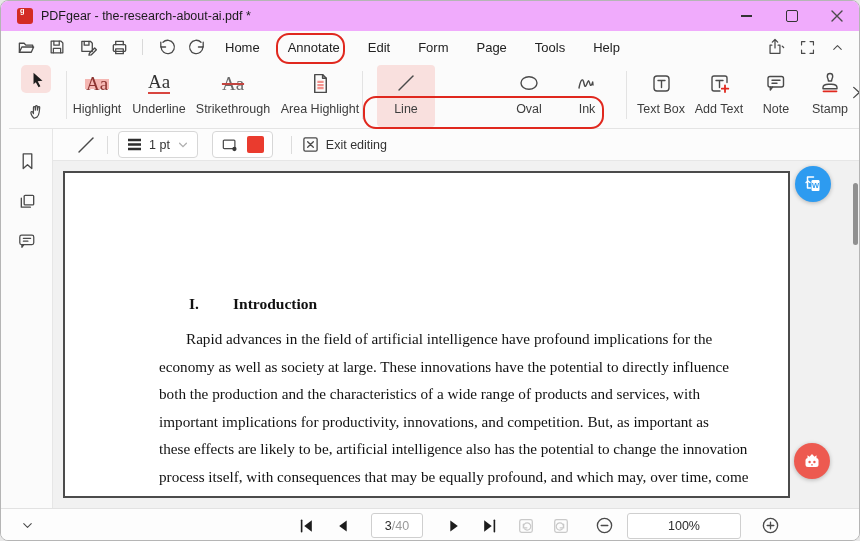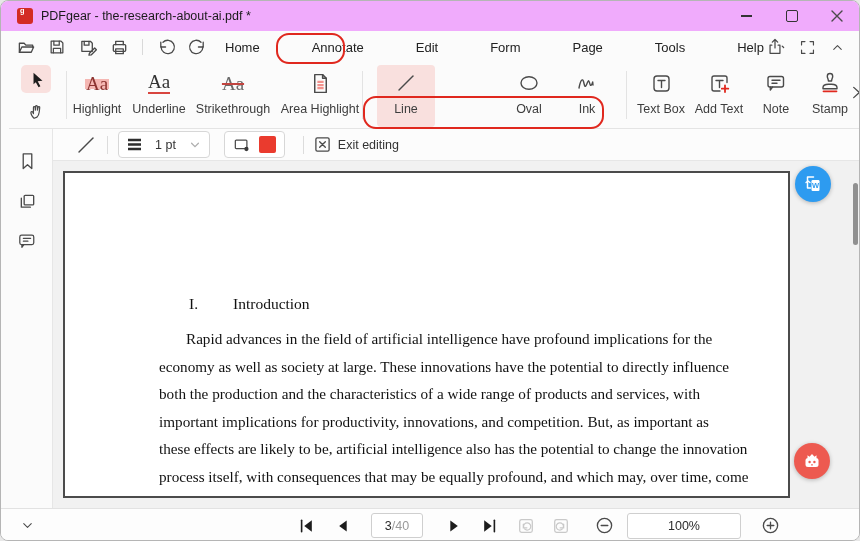--- a/index.html
+++ b/index.html
@@ -19,21 +19,21 @@
   .wbtns{position:absolute;right:0;top:0;height:30px;display:flex;}
   .wbtn{width:45px;height:30px;display:flex;align-items:center;justify-content:center;color:#333;font-size:13px;}
   .wbtn .mini{width:11px;height:1.4px;background:#333;}
   .wbtn .maxi{width:10px;height:10px;border:1.3px solid #333;border-radius:2px;}
 
   
   .menubar{position:absolute;left:0;top:30px;width:100%;height:32px;display:flex;align-items:center;background:#fbfbfb;}
   .qa{display:flex;align-items:center;gap:9px;margin-left:14px;}
   .qa .qbtn{width:22px;height:22px;display:flex;align-items:center;justify-content:center;}
   .qa-sep{width:1px;height:16px;background:#d9d9d9;margin:0 3px;}
-  .menus{position:absolute;left:220px;display:flex;align-items:center;gap:44px;}
+  .menus{position:absolute;left:220px;display:flex;align-items:center;gap:20px;}
   .menu-item{font-size:13px;color:#222;padding:4px 4px;}
   .mb-right{position:absolute;right:14px;display:flex;align-items:center;gap:14px;}
 
   
   .toolbar{position:absolute;left:0;top:62px;width:100%;height:66px;background:#fbfbfb;border-bottom:1px solid #e4e4e4;box-sizing:border-box;margin-left:8px;}
   .mode-col{position:absolute;left:12px;top:2px;width:36px;}
   .mode-btn{width:30px;height:28px;border-radius:5px;display:flex;align-items:center;justify-content:center;}
   .mode-btn.sel{background:#f9e0de;}
   .tsep{position:absolute;top:8px;width:1px;height:48px;background:#e3e3e3;}
   .tb-tool{position:absolute;top:2px;height:62px;text-align:center;}
@@ -45,33 +45,33 @@
   .aa-ul{color:#333;border-bottom:2.6px solid #d8453f;padding-bottom:1px;}
   .aa-st{color:#6b6b6b;text-decoration:line-through;text-decoration-color:#c2443f;text-decoration-thickness:2px;}
   .more-chevron{position:absolute;right:4px;top:22px;}
 
   
   .red-box{position:absolute;border:2.6px solid #e0281e;border-radius:13px;pointer-events:none;z-index:30;}
 
   
   .propbar{position:absolute;left:52px;top:128px;width:808px;height:32px;background:#fcfcfc;border-bottom:1px solid #e6e6e6;box-sizing:border-box;display:flex;align-items:center;}
   .pb-sep{width:1px;height:18px;background:#dcdcdc;margin:0 10px;}
-  .pb-drop{display:flex;align-items:center;gap:13px;border:1px solid #d7d7d7;border-radius:4px;background:#fff;height:25px;padding:0 8px;}
+  .pb-drop{display:flex;align-items:center;gap:7px;border:1px solid #d7d7d7;border-radius:4px;background:#fff;height:25px;padding:0 8px;}
   .pb-pt{font-size:12.5px;color:#333;}
   .swatch{width:17px;height:17px;background:#ea3b2e;border-radius:2px;}
   .exit-btn{display:flex;align-items:center;gap:7px;font-size:12.5px;color:#333;}
 
   
   .sidebar{position:absolute;left:0;top:128px;width:52px;height:379px;background:#fbfbfb;border-right:1px solid #e6e6e6;box-sizing:border-box;}
   .sb-item{width:52px;height:40px;display:flex;align-items:center;justify-content:center;}
 
   
   .docarea{position:absolute;left:52px;top:160px;width:808px;height:347px;background:#f1f1f1;overflow:hidden;}
   .page{position:absolute;left:10px;top:10px;width:727px;height:327px;background:#fff;border:2px solid #4b4b4b;box-sizing:border-box;overflow:hidden;}
-  .doc-heading{position:absolute;left:124px;top:122px;font-family:"Liberation Serif",serif;font-size:15.5px;font-weight:normal;color:#111;}
+  .doc-heading{position:absolute;left:124px;top:122px;font-family:"Liberation Serif",serif;font-size:15.5px;font-weight:bold;color:#111;}
   .doc-heading .hnum{display:inline-block;width:44px;}
   .doc-body{position:absolute;left:94px;top:152px;width:625px;font-family:"Liberation Serif",serif;font-size:15.2px;color:#111;}
   .doc-line{height:27.5px;line-height:27.5px;white-space:nowrap;}
   .doc-line.indent{padding-left:27px;}
   .scrollbar{position:absolute;right:3px;top:0;width:6px;height:347px;}
   .scroll-thumb{position:absolute;right:0;top:22px;width:5px;height:62px;background:#909090;border-radius:3px;}
   .float-btn{position:absolute;width:36px;height:36px;border-radius:50%;display:flex;align-items:center;justify-content:center;box-shadow:0 1px 4px rgba(0,0,0,.25);}
   .float-word{right:30px;top:5px;background:#2d9bf0;}
   .float-robot{right:31px;top:282px;background:#ed5a50;}
 

